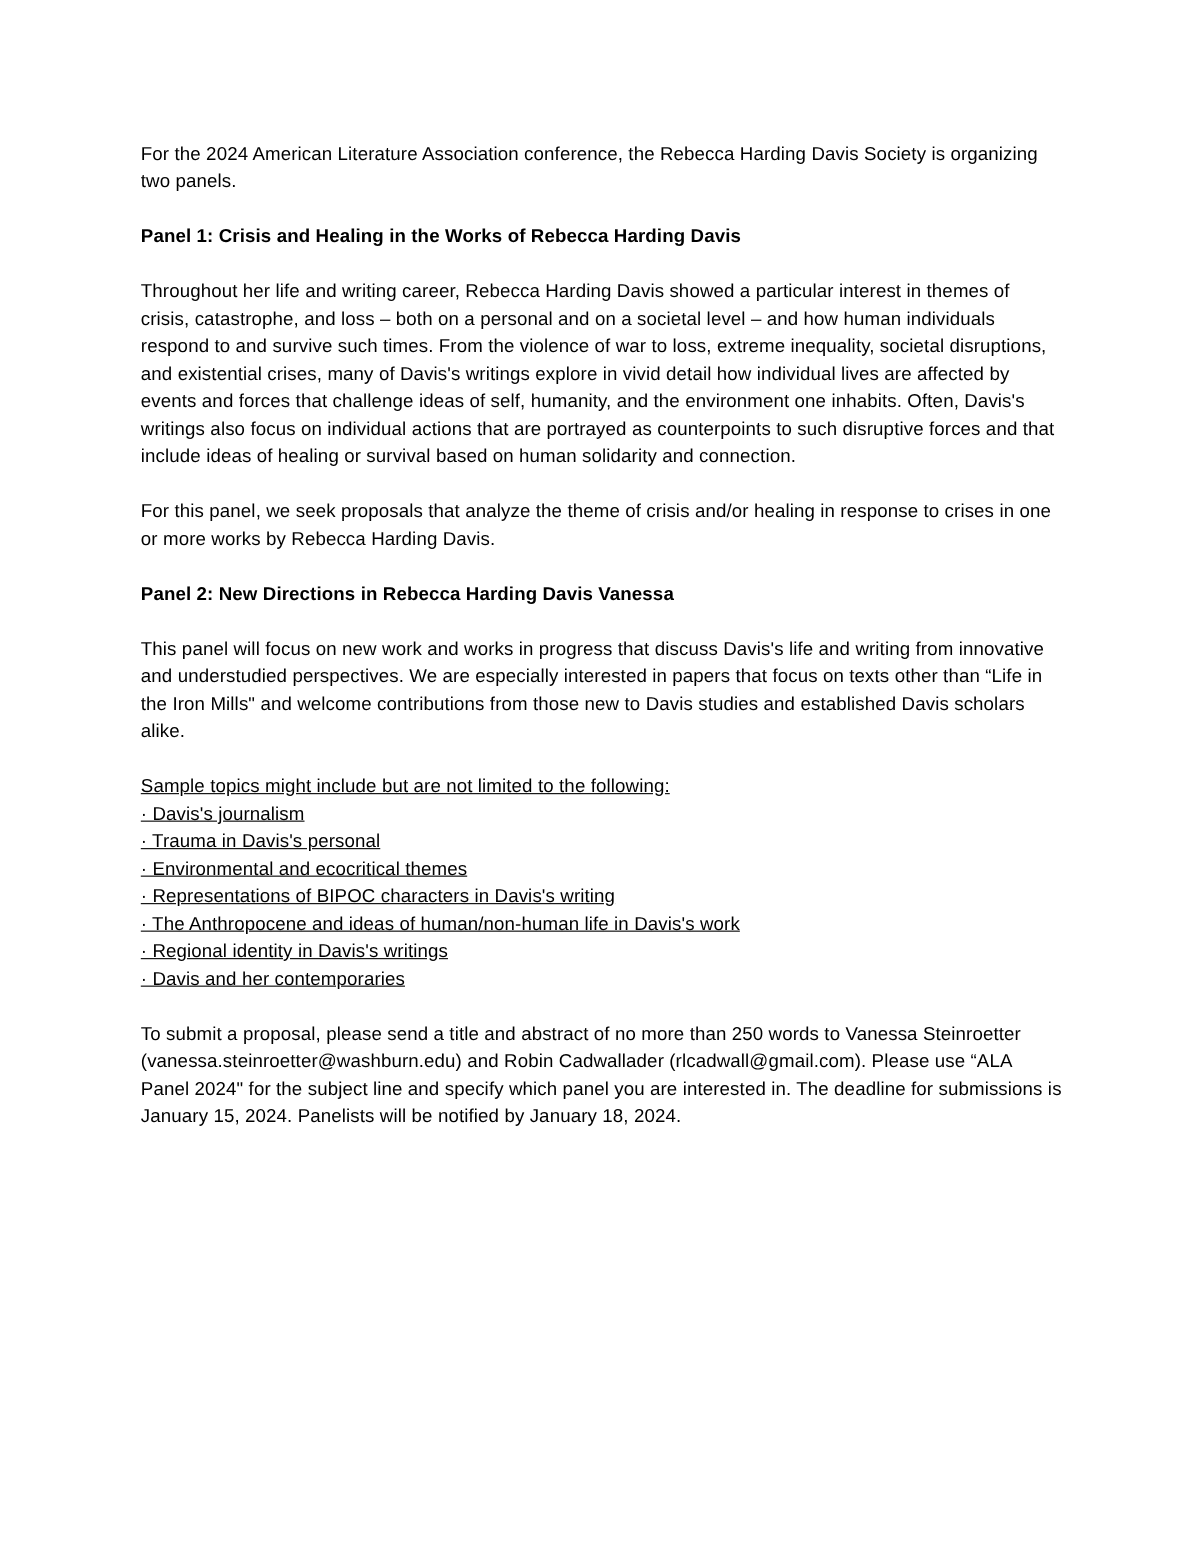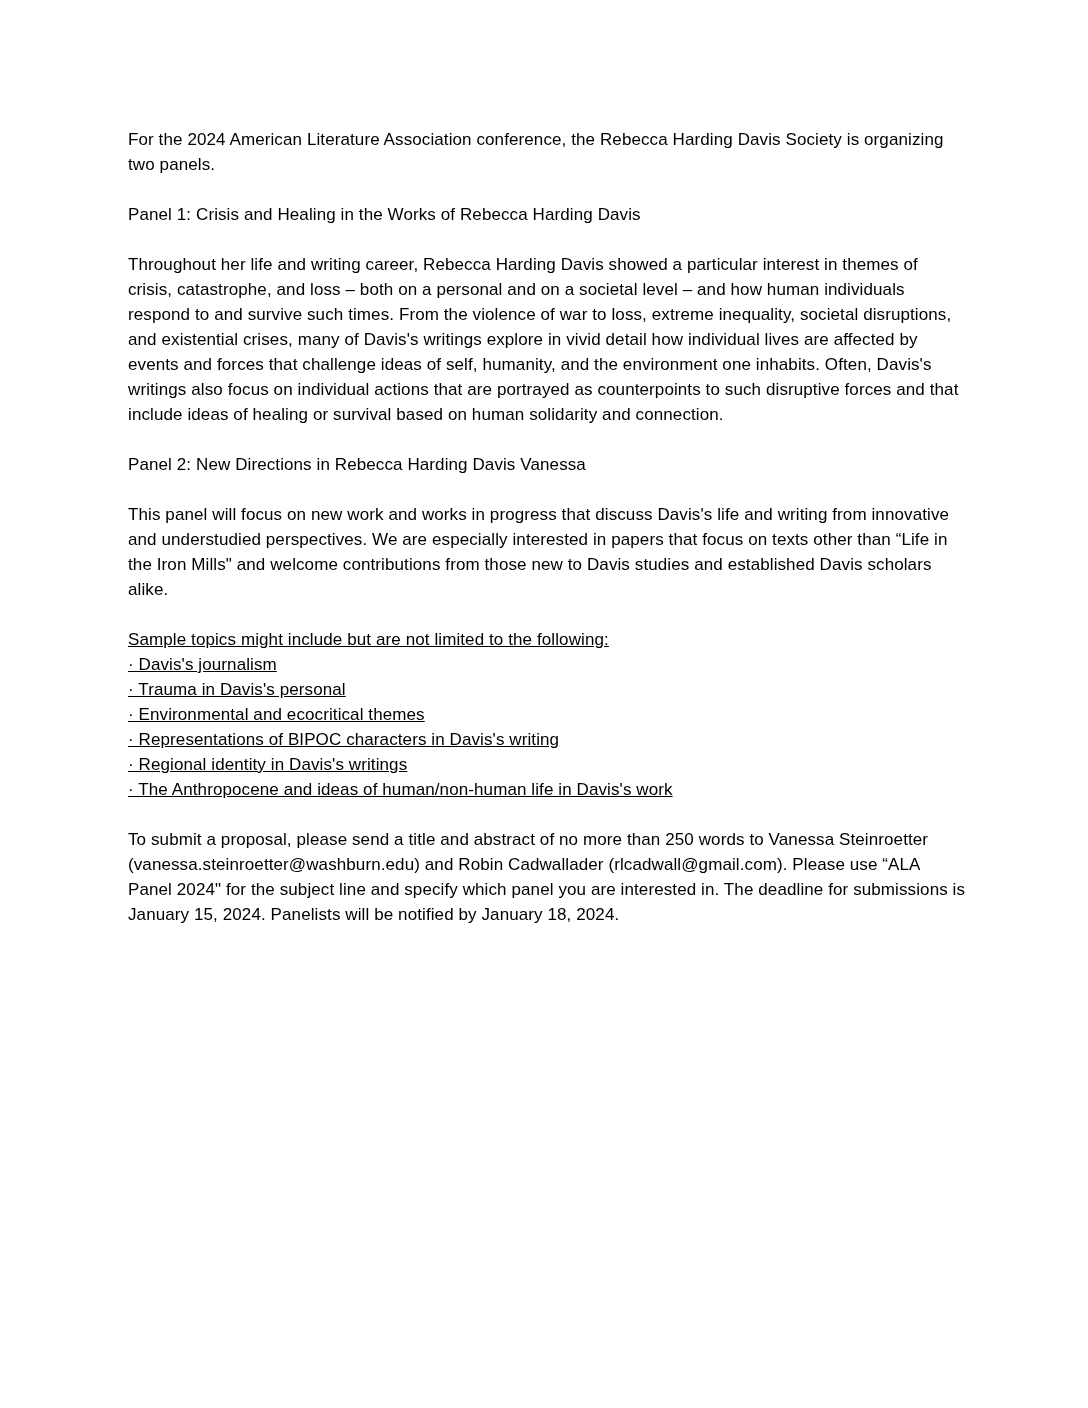--- a/index.html
+++ b/index.html
@@ -23,21 +23,21 @@
     width: 838px;
     font-size: 17px;
     line-height: 25px;
     letter-spacing: 0.1px;
   }
   .para {
     margin: 0 0 25px 0;
   }
   .heading {
     margin: 0 0 25px 0;
-    font-weight: normal;
+    font-weight: bold;
     font-size: 17px;
     line-height: 25px;
   }
   .topics {
     margin: 0 0 25px 0;
   }
   .topic-line {
     line-height: 25px;
     text-decoration: underline;
   }
@@ -47,31 +47,33 @@
 
 <div class="page">
   <div class="content">
 
     <p class="para">For the 2024 American Literature Association conference, the Rebecca Harding Davis Society is organizing two panels.</p>
 
     <p class="heading">Panel 1: Crisis and Healing in the Works of Rebecca Harding Davis</p>
 
     <p class="para">Throughout her life and writing career, Rebecca Harding Davis showed a particular interest in themes of crisis, catastrophe, and loss – both on a personal and on a societal level – and how human individuals respond to and survive such times. From the violence of war to loss, extreme inequality, societal disruptions, and existential crises, many of Davis's writings explore in vivid detail how individual lives are affected by events and forces that challenge ideas of self, humanity, and the environment one inhabits. Often, Davis's writings also focus on individual actions that are portrayed as counterpoints to such disruptive forces and that include ideas of healing or survival based on human solidarity and connection.</p>
 
+    <p class="para">For this panel, we seek proposals that analyze the theme of crisis and/or healing in response to crises in one or more works by Rebecca Harding Davis.</p>
 
     <p class="heading">Panel 2: New Directions in Rebecca Harding Davis Vanessa</p>
 
     <p class="para">This panel will focus on new work and works in progress that discuss Davis's life and writing from innovative and understudied perspectives. We are especially interested in papers that focus on texts other than “Life in the Iron Mills" and welcome contributions from those new to Davis studies and established Davis scholars alike.</p>
 
     <div class="topics">
       <div class="topic-line">Sample topics might include but are not limited to the following:</div>
       <div class="topic-line">· Davis's journalism</div>
       <div class="topic-line">· Trauma in Davis's personal</div>
       <div class="topic-line">· Environmental and ecocritical themes</div>
       <div class="topic-line">· Representations of BIPOC characters in Davis's writing</div>
+      <div class="topic-line">· The Anthropocene and ideas of human/non-human life in Davis's work</div>
       <div class="topic-line">· Regional identity in Davis's writings</div>
-      <div class="topic-line">· The Anthropocene and ideas of human/non-human life in Davis's work</div>
+      <div class="topic-line">· Davis and her contemporaries</div>
     </div>
 
     <p class="para">To submit a proposal, please send a title and abstract of no more than 250 words to Vanessa Steinroetter (vanessa.steinroetter@washburn.edu) and Robin Cadwallader (rlcadwall@gmail.com). Please use “ALA Panel 2024" for the subject line and specify which panel you are interested in. The deadline for submissions is January 15, 2024. Panelists will be notified by January 18, 2024.</p>
 
   </div>
 </div>
 
 </body></html>

